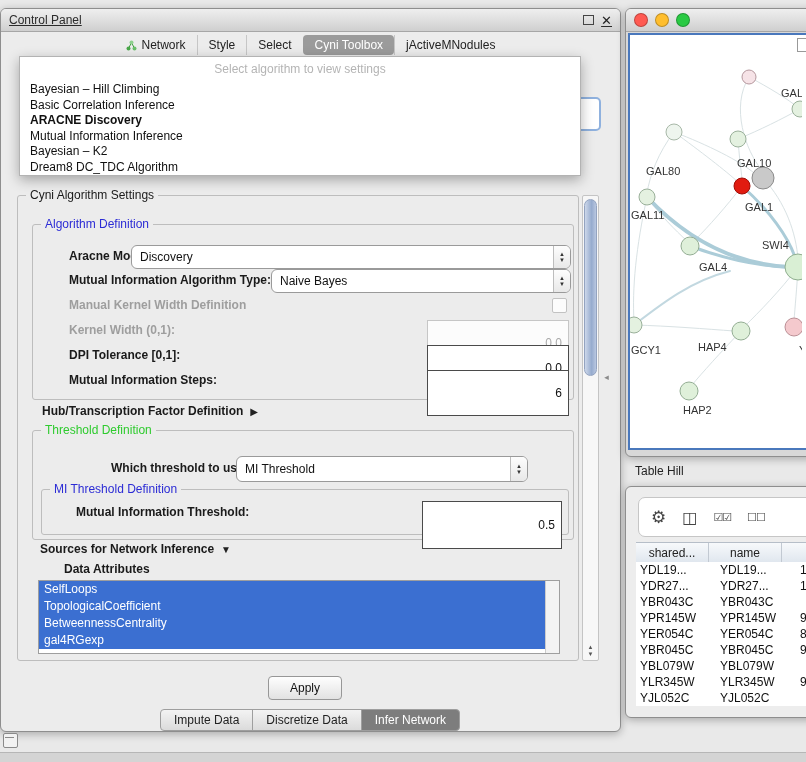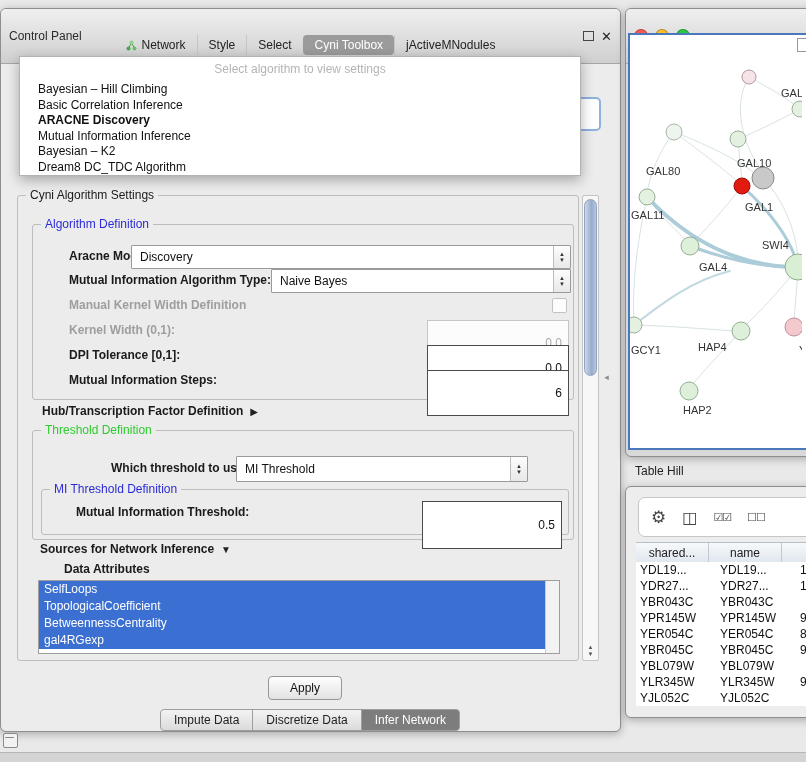--- a/index.html
+++ b/index.html
@@ -3,51 +3,51 @@
 <meta charset="utf-8">
 <style>
   html,body{margin:0;padding:0;}
   body{
     width:806px;height:762px;position:relative;overflow:hidden;
     background:#e9e9e9;
     font-family:"Liberation Sans","DejaVu Sans",sans-serif;
     font-size:12px;color:#1a1a1a;
   }
   .window{position:absolute;border:1px solid #8e8e8e;border-radius:6px;background:#ececec;box-shadow:0 2px 8px rgba(0,0,0,.28);}
-  .titlebar{height:22px;background:linear-gradient(#efefef,#cfcfcf);border-bottom:1px solid #a6a6a6;border-radius:5px 5px 0 0;display:flex;align-items:center;padding:16px 8px;color:#2b2b2b;}
+  .titlebar{height:22px;background:linear-gradient(#efefef,#cfcfcf);border-bottom:1px solid #a6a6a6;border-radius:5px 5px 0 0;display:flex;align-items:center;padding:0 8px;color:#2b2b2b;text-decoration:underline;}
   .win-controls{margin-left:auto;display:flex;align-items:center;gap:7px;}
   .float-btn{width:9px;height:8px;border:1.5px solid #444;background:transparent;}
   .close-btn{font-weight:bold;font-size:13px;color:#222;line-height:1;}
 
   
   #controlWindow{left:0;top:8px;width:619px;height:722px;}
   .top-tabs{position:absolute;left:0;right:0;top:26px;display:flex;justify-content:center;align-items:flex-start;}
   .tab{display:flex;align-items:center;gap:5px;padding:3px 11px;color:#222;}
   .tab + .tab{border-left:1px solid #c6c6c6;}
   .tab.selected{background:#9b9b9b;color:#fff;border-radius:4px;border-left-color:transparent;}
   .tabicon svg{display:block;}
 
   .popup{position:absolute;left:18px;top:47px;width:560px;height:118px;background:#fff;border:1px solid #b3b3b3;box-shadow:0 4px 12px rgba(0,0,0,.3);z-index:10;}
   .popup .prompt{color:#b4b4b4;text-align:center;padding:5px 0 6px;}
-  .pitem{height:15.5px;line-height:15.5px;padding:0 18px;color:#101010;white-space:nowrap;}
+  .pitem{height:15.5px;line-height:15.5px;padding:0 10px;color:#101010;white-space:nowrap;}
   .pitem.bold{font-weight:bold;}
   .focus-frag{position:absolute;left:564px;top:88px;width:32px;height:30px;background:#fff;border:2px solid #8fb1de;border-radius:5px;z-index:5;}
 
   .groupbox{position:absolute;border:1px solid #bdbdbd;border-radius:3px;}
   .gtitle{position:absolute;top:-8px;left:8px;background:#ececec;padding:0 4px;white-space:nowrap;}
   .t-blue{color:#2b2bd5;}
   .t-green{color:#2ecb2e;}
   #settingsGroup{left:16px;top:186px;width:560px;height:464px;}
   #algGroup{left:14px;top:28px;width:540px;height:174px;}
   #thrGroup{left:14px;top:234px;width:540px;height:108px;}
   #miGroup{left:8px;top:58px;width:526px;height:44px;}
 
   .flabel{position:absolute;font-weight:bold;white-space:nowrap;margin-left:24px;}
   .flabel.disabled{color:#9e9e9e;}
-  .combo{position:absolute;background:#fff;border:1px solid #9a9a9a;border-radius:1px;display:flex;align-items:center;overflow:hidden;}
+  .combo{position:absolute;background:#fff;border:1px solid #9a9a9a;border-radius:6px;display:flex;align-items:center;overflow:hidden;}
   .combo .cval{flex:1;padding:0 8px;color:#111;white-space:nowrap;}
   .stepper{width:16px;align-self:stretch;border-left:1px solid #bdbdbd;display:flex;flex-direction:column;align-items:center;justify-content:center;color:#333;background:linear-gradient(#fdfdfd,#e8e8e8);}
   .stepper span{font-size:6px;line-height:6px;display:block;}
   .tinput{position:absolute;background:#fff;border:1px solid #4a4a4a;display:flex;align-items:center;justify-content:flex-end;padding:12px 6px;color:#111;}
   .tinput.disabled{border-color:#c6c6c6;color:#aaa;background:#fcfcfc;}
   .cbox{position:absolute;width:13px;height:13px;border:1px solid #c2c2c2;border-radius:2px;background:#fcfcfc;}
   .expander{position:absolute;font-weight:bold;white-space:nowrap;}
   .expander .tri{font-size:10px;margin-left:7px;color:#222;}
 
   .attr-list{position:absolute;left:20px;top:384px;width:520px;height:72px;background:#fff;border:1px solid #9e9e9e;display:flex;overflow:hidden;}

